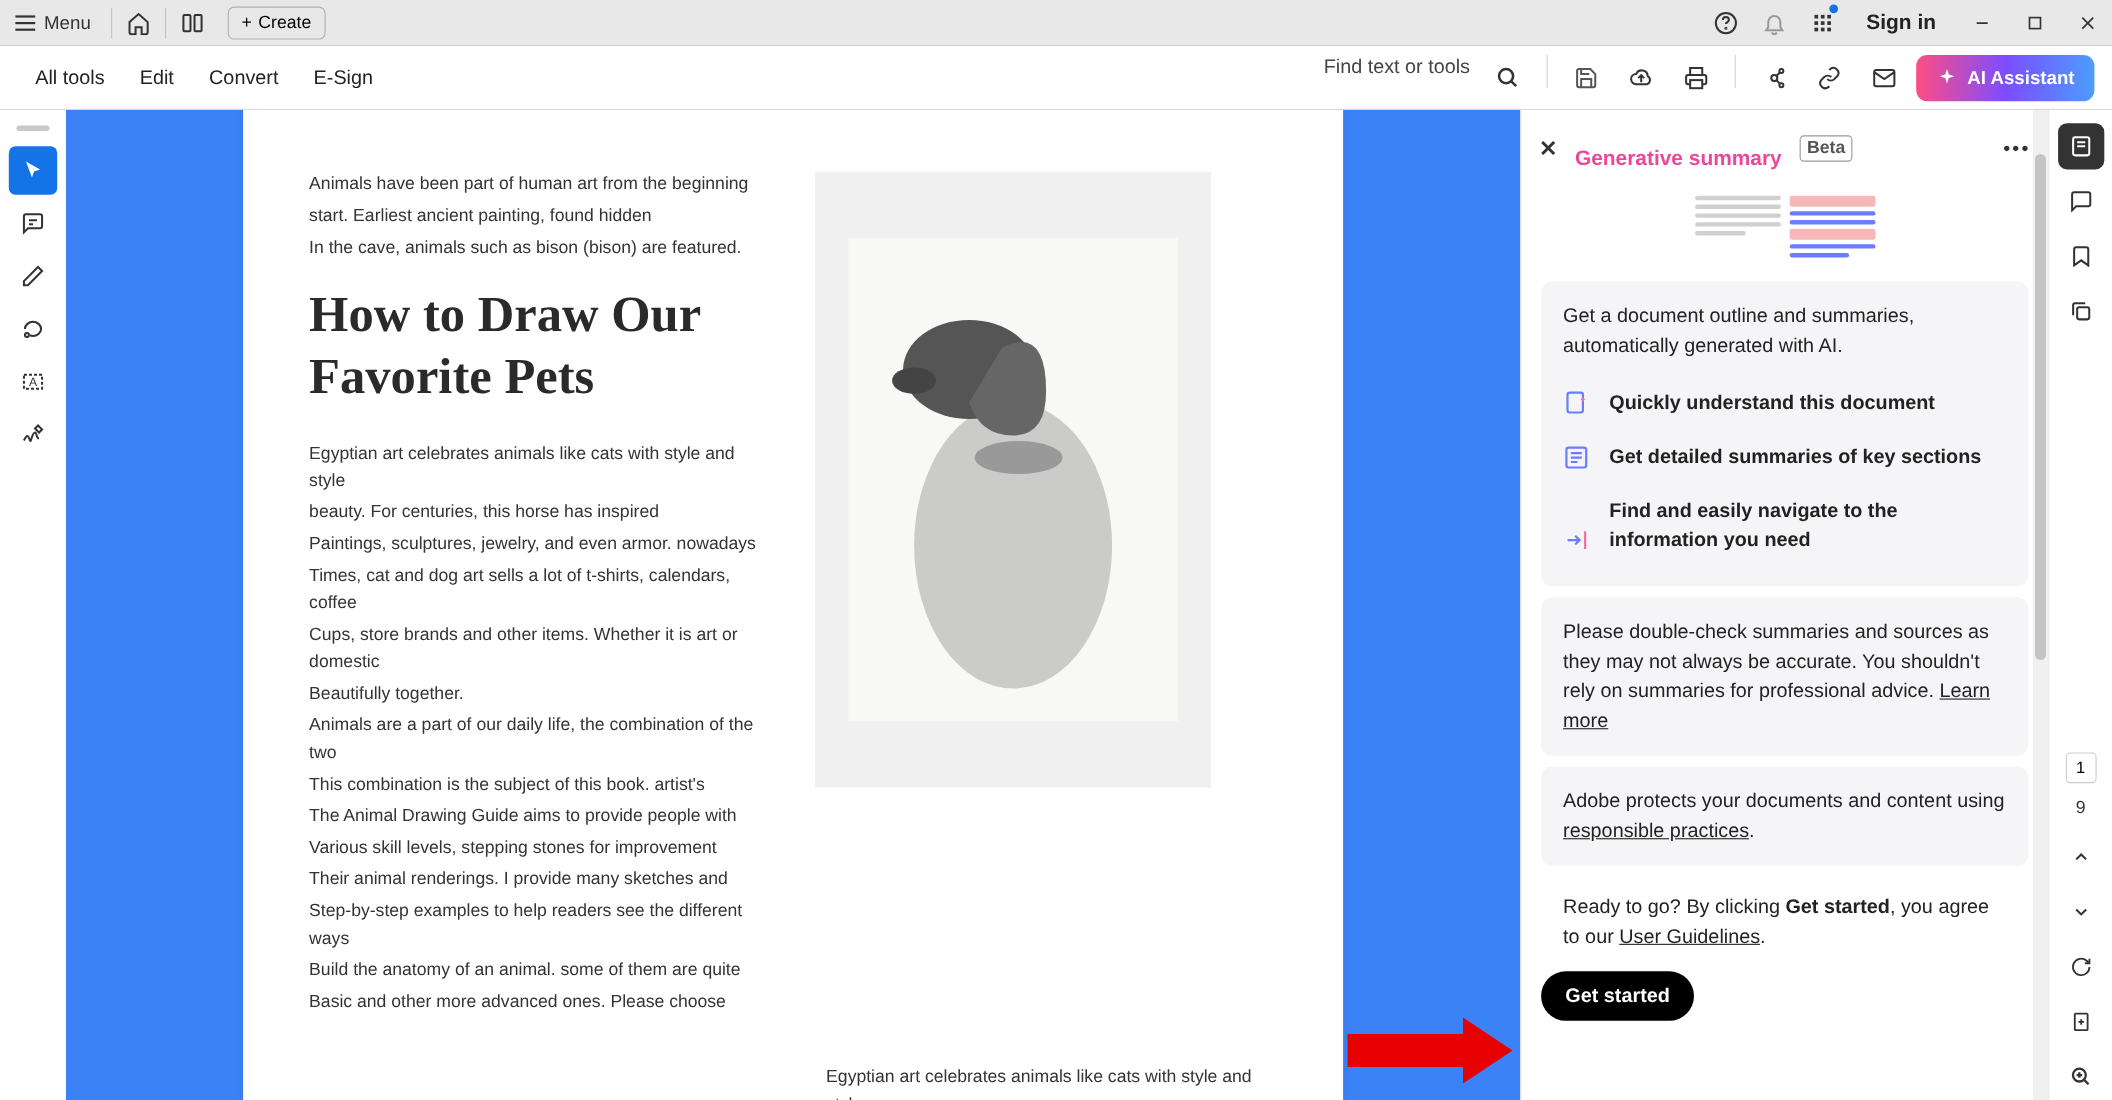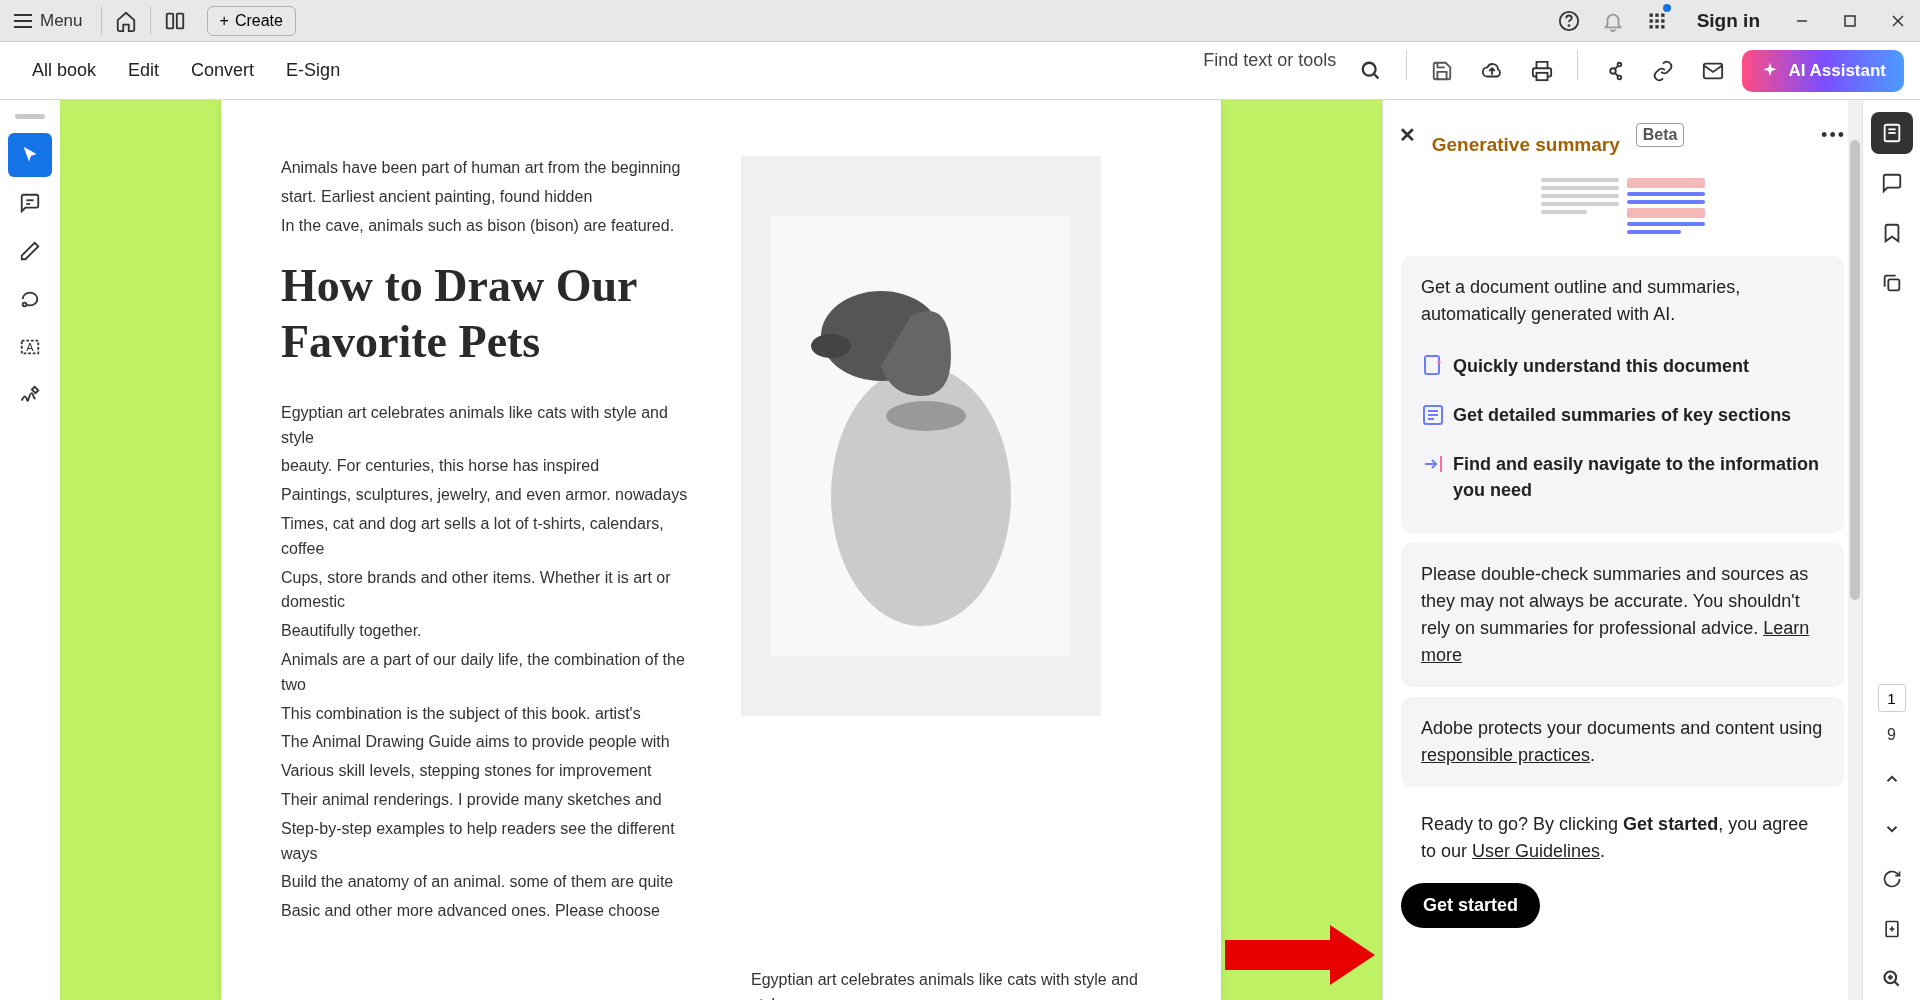--- a/index.html
+++ b/index.html
@@ -32,48 +32,48 @@
 
 .main { display: flex; height: calc(100% - 100px); }
 
 
 .left-strip { width: 60px; background: #fff; display: flex; flex-direction: column; align-items: center; padding-top: 8px; gap: 4px; }
 .strip-handle { width: 30px; height: 5px; border-radius: 3px; background: #c8c8c8; margin: 6px 0 10px; }
 .strip-btn { width: 44px; height: 44px; display: flex; align-items: center; justify-content: center; border-radius: 6px; cursor: pointer; color: #333; }
 .strip-btn.active { background: #1473e6; color: #fff; }
 
 
-.doc-area { flex: 1; background: #bef264; overflow: hidden; position: relative; display: flex; justify-content: center; }
+.doc-area { flex: 1; background: #3b82f6; overflow: hidden; position: relative; display: flex; justify-content: center; }
 .page { background: #fff; width: 1000px; margin: 0 auto; padding: 56px 60px; box-shadow: 0 0 8px rgba(0,0,0,0.1); font-family: Georgia, serif; color: #333; }
 .para { font-size: 16px; line-height: 1.55; margin-bottom: 4px; }
 .h2 { font-family: Georgia, serif; font-size: 46px; font-weight: 700; color: #2a2a2a; line-height: 1.2; margin: 20px 0 32px; }
 .two-col { display: flex; gap: 40px; }
 .col-text { flex: 1; }
 .col-img { flex: 1; }
 .img-box { width: 360px; height: 560px; background: #f0f0f0; display: flex; align-items: center; justify-content: center; color: #999; font-family: sans-serif; font-size: 14px; }
 .img-box2 { width: 430px; height: 200px; background: #b8d8c8; margin-top: 40px; }
 .row2 { display: flex; gap: 40px; margin-top: 40px; }
 
 
 .side-panel { width: 480px; background: #fff; border-left: 1px solid #d8d8d8; display: flex; flex-direction: column; position: relative; }
 .panel-head { display: flex; align-items: center; padding: 14px 16px; gap: 16px; }
 .panel-close { font-size: 20px; cursor: pointer; color: #333; font-weight: bold; }
-.panel-title { font-size: 19px; font-weight: 700; color: #a16207; margin-top: 20px; }
+.panel-title { font-size: 19px; font-weight: 700; color: #ec4899; margin-top: 20px; }
 .beta-badge { border: 1px solid #999; border-radius: 4px; font-size: 16px; padding: 2px 6px; color: #555; font-weight: 600; }
 .panel-more { margin-left: auto; cursor: pointer; font-size: 18px; color: #333; letter-spacing: 2px; }
 .panel-body { flex: 1; overflow-y: auto; padding: 0 12px 16px; }
 .panel-graphic { display: flex; justify-content: center; margin-bottom: 16px; }
 .graphic-box { width: 180px; height: 70px; display: flex; gap: 8px; align-items: flex-start; padding: 8px; }
 .g-col { flex: 1; display: flex; flex-direction: column; gap: 4px; }
 .g-line { height: 4px; border-radius: 2px; }
 .g-gray { background: #d0d0d0; }
 .g-blue { background: #6b7cff; }
 .g-pink { background: #f5b8b8; height: 10px; }
 .card { background: #f5f5f7; border-radius: 10px; padding: 18px 20px; margin: 10px 6px; font-size: 18px; line-height: 1.5; color: #222; }
-.feature { display: flex; align-items: flex-start; gap: 8px; padding: 12px 0; }
+.feature { display: flex; align-items: flex-end; gap: 18px; padding: 12px 0; }
 .feature-icon { width: 24px; height: 24px; flex-shrink: 0; }
 .feature-text { font-size: 18px; font-weight: 600; color: #222; line-height: 1.4; }
 .link { text-decoration: underline; cursor: pointer; }
 .bold { font-weight: 700; }
 .get-started { background: #000; color: #fff; font-size: 18px; font-weight: 600; padding: 12px 22px; border-radius: 24px; border: none; cursor: pointer; margin: 8px 0 0 6px; }
 
 
 .right-strip { width: 58px; background: #fff; border-left: 1px solid #e0e0e0; display: flex; flex-direction: column; align-items: center; padding-top: 12px; gap: 8px; }
 .rs-btn { width: 42px; height: 42px; display: flex; align-items: center; justify-content: center; border-radius: 8px; cursor: pointer; color: #333; }
 .rs-btn.active { background: #333; color: #fff; }
@@ -161,21 +161,21 @@
     <div class="win-btn">
         <svg width="14" height="14">
           <line x1="2" y1="2" x2="12" y2="12" stroke="#333" stroke-width="1.5"></line>
           <line x1="12" y1="2" x2="2" y2="12" stroke="#333" stroke-width="1.5"></line>
         </svg>
       </div>
   </div>
 </div>
 
 <div class="toolbar">
-  <span class="tool-link">All book</span>
+  <span class="tool-link">All tools</span>
   <span class="tool-link">Edit</span>
   <span class="tool-link">Convert</span>
   <span class="tool-link">E-Sign</span>
   <div class="tool-right">
     <span class="find-text">Find text or tools</span>
     <div class="tool-icon">
         <svg width="22" height="22" viewBox="0 0 24 24" fill="none" stroke="#333" stroke-width="2.5">
           <circle cx="10" cy="10" r="7"></circle>
           <line x1="20" y1="20" x2="15" y2="15"></line>
         </svg>

